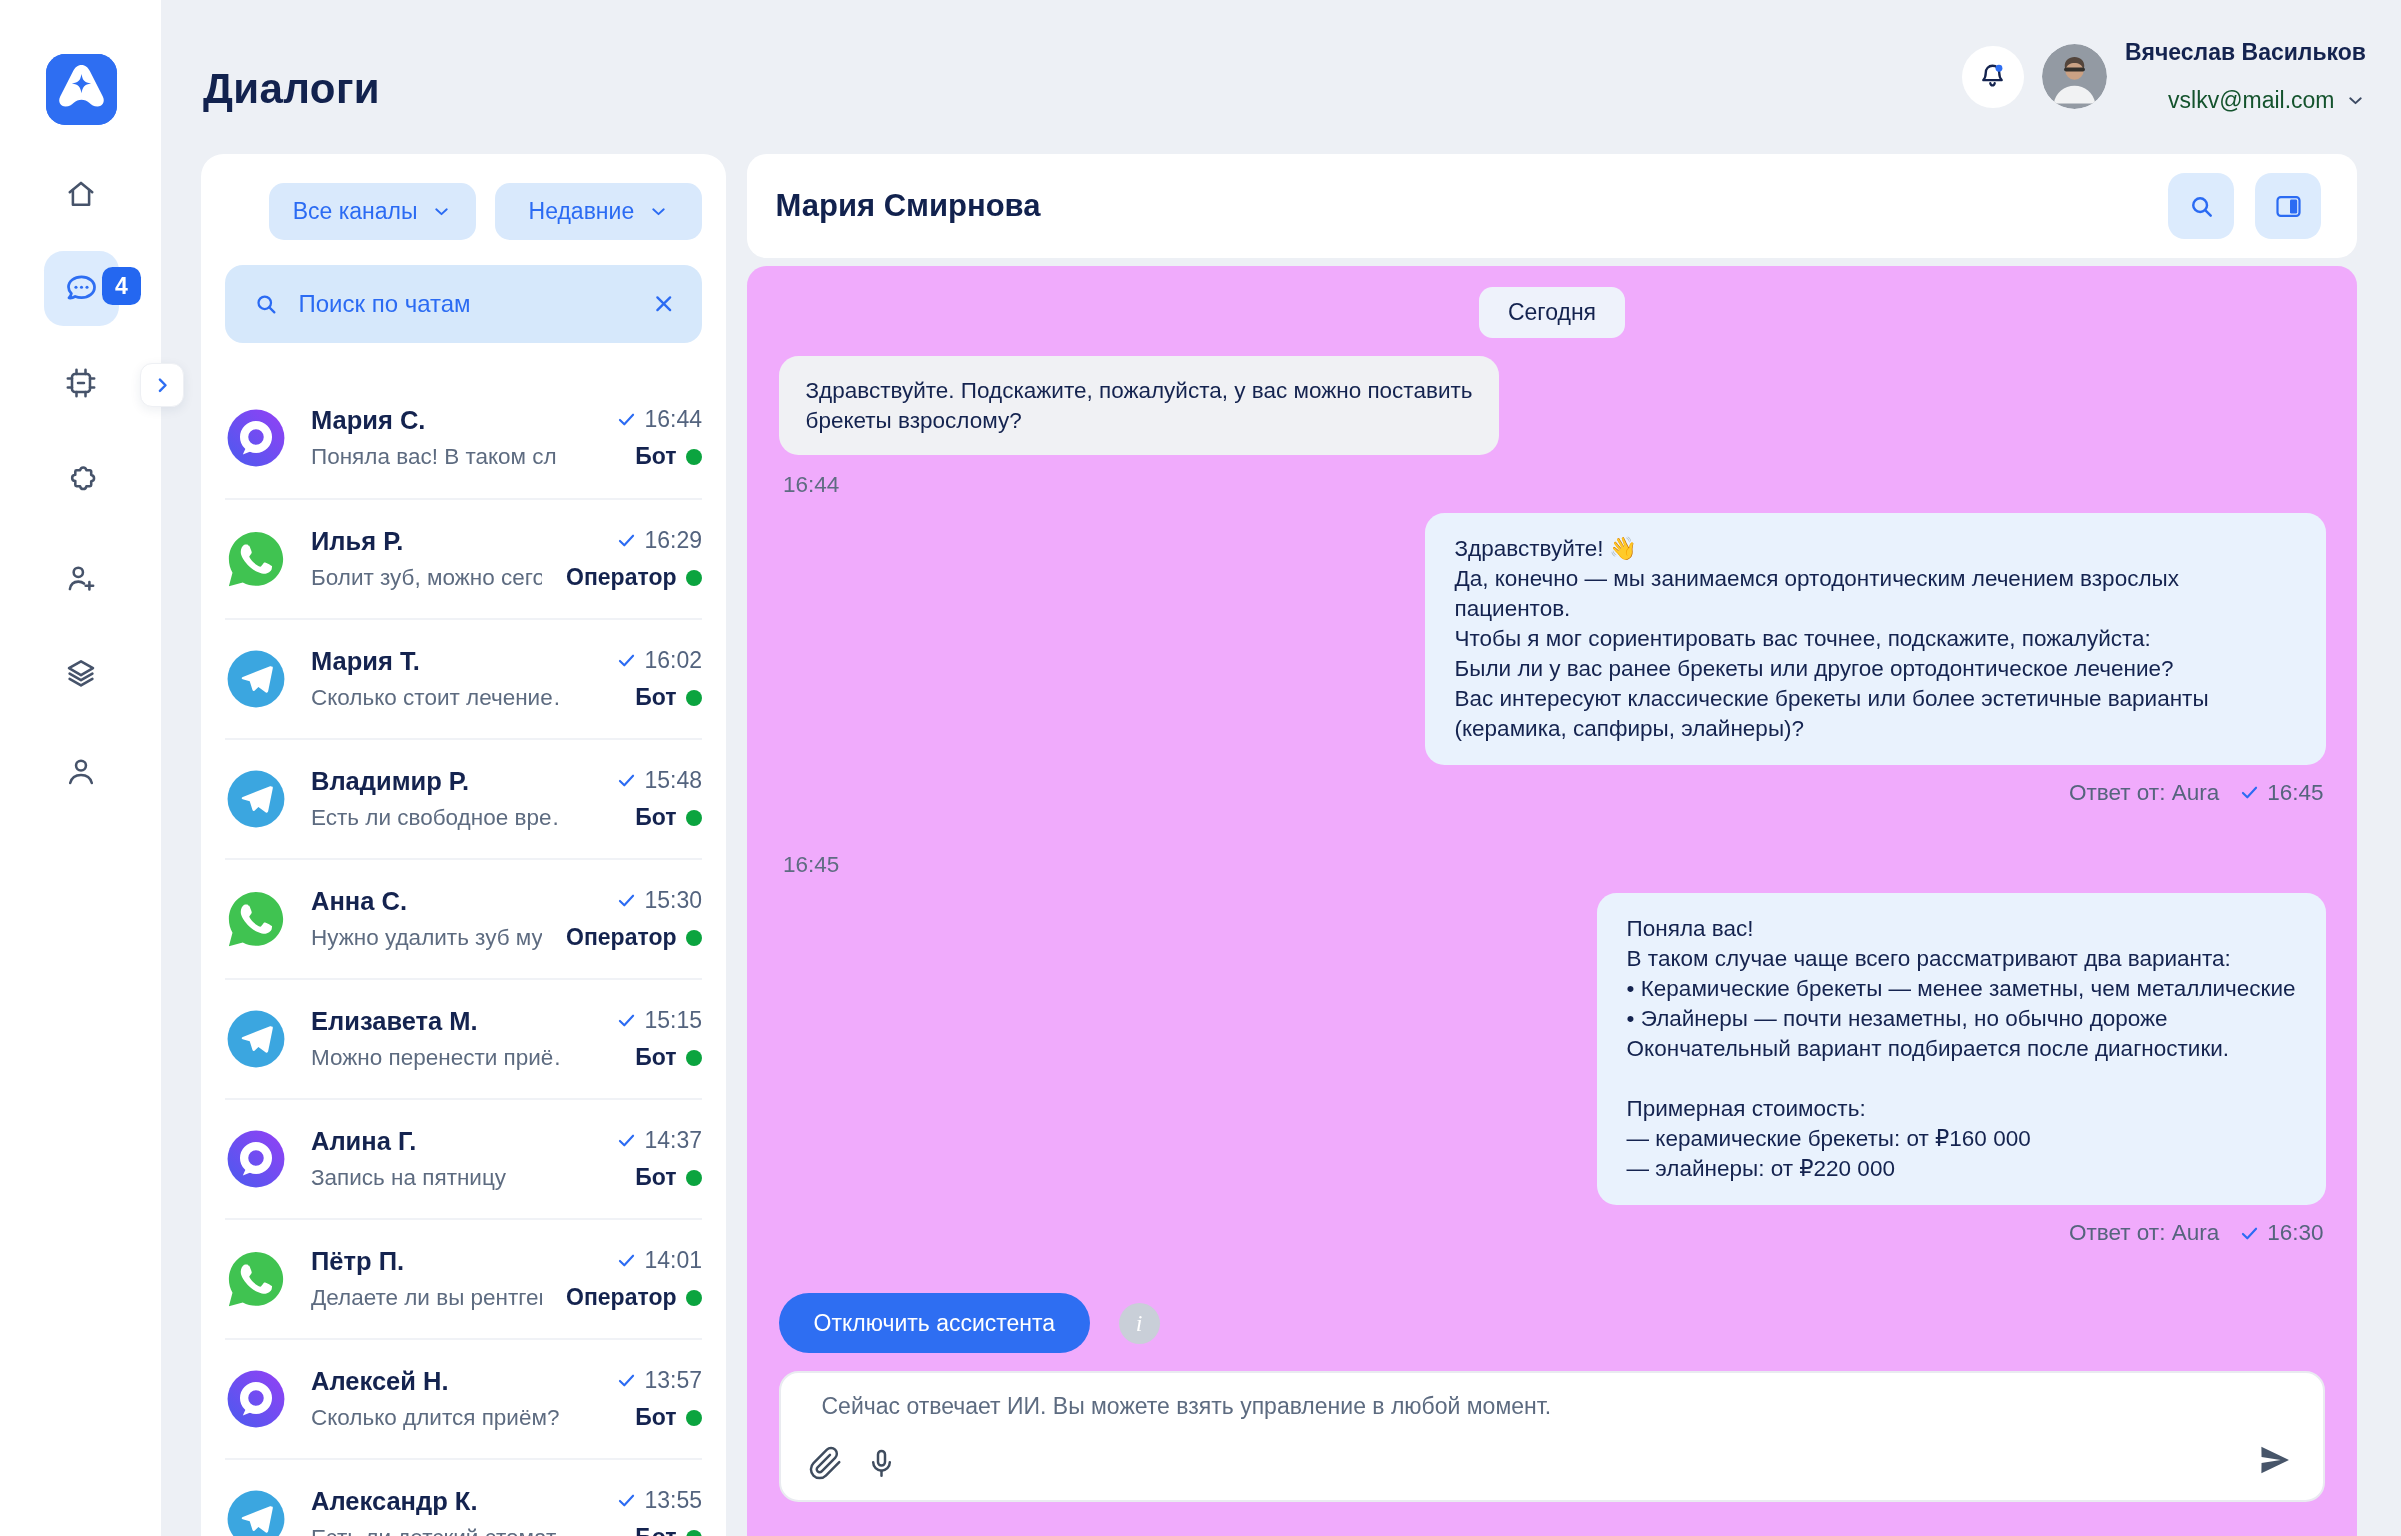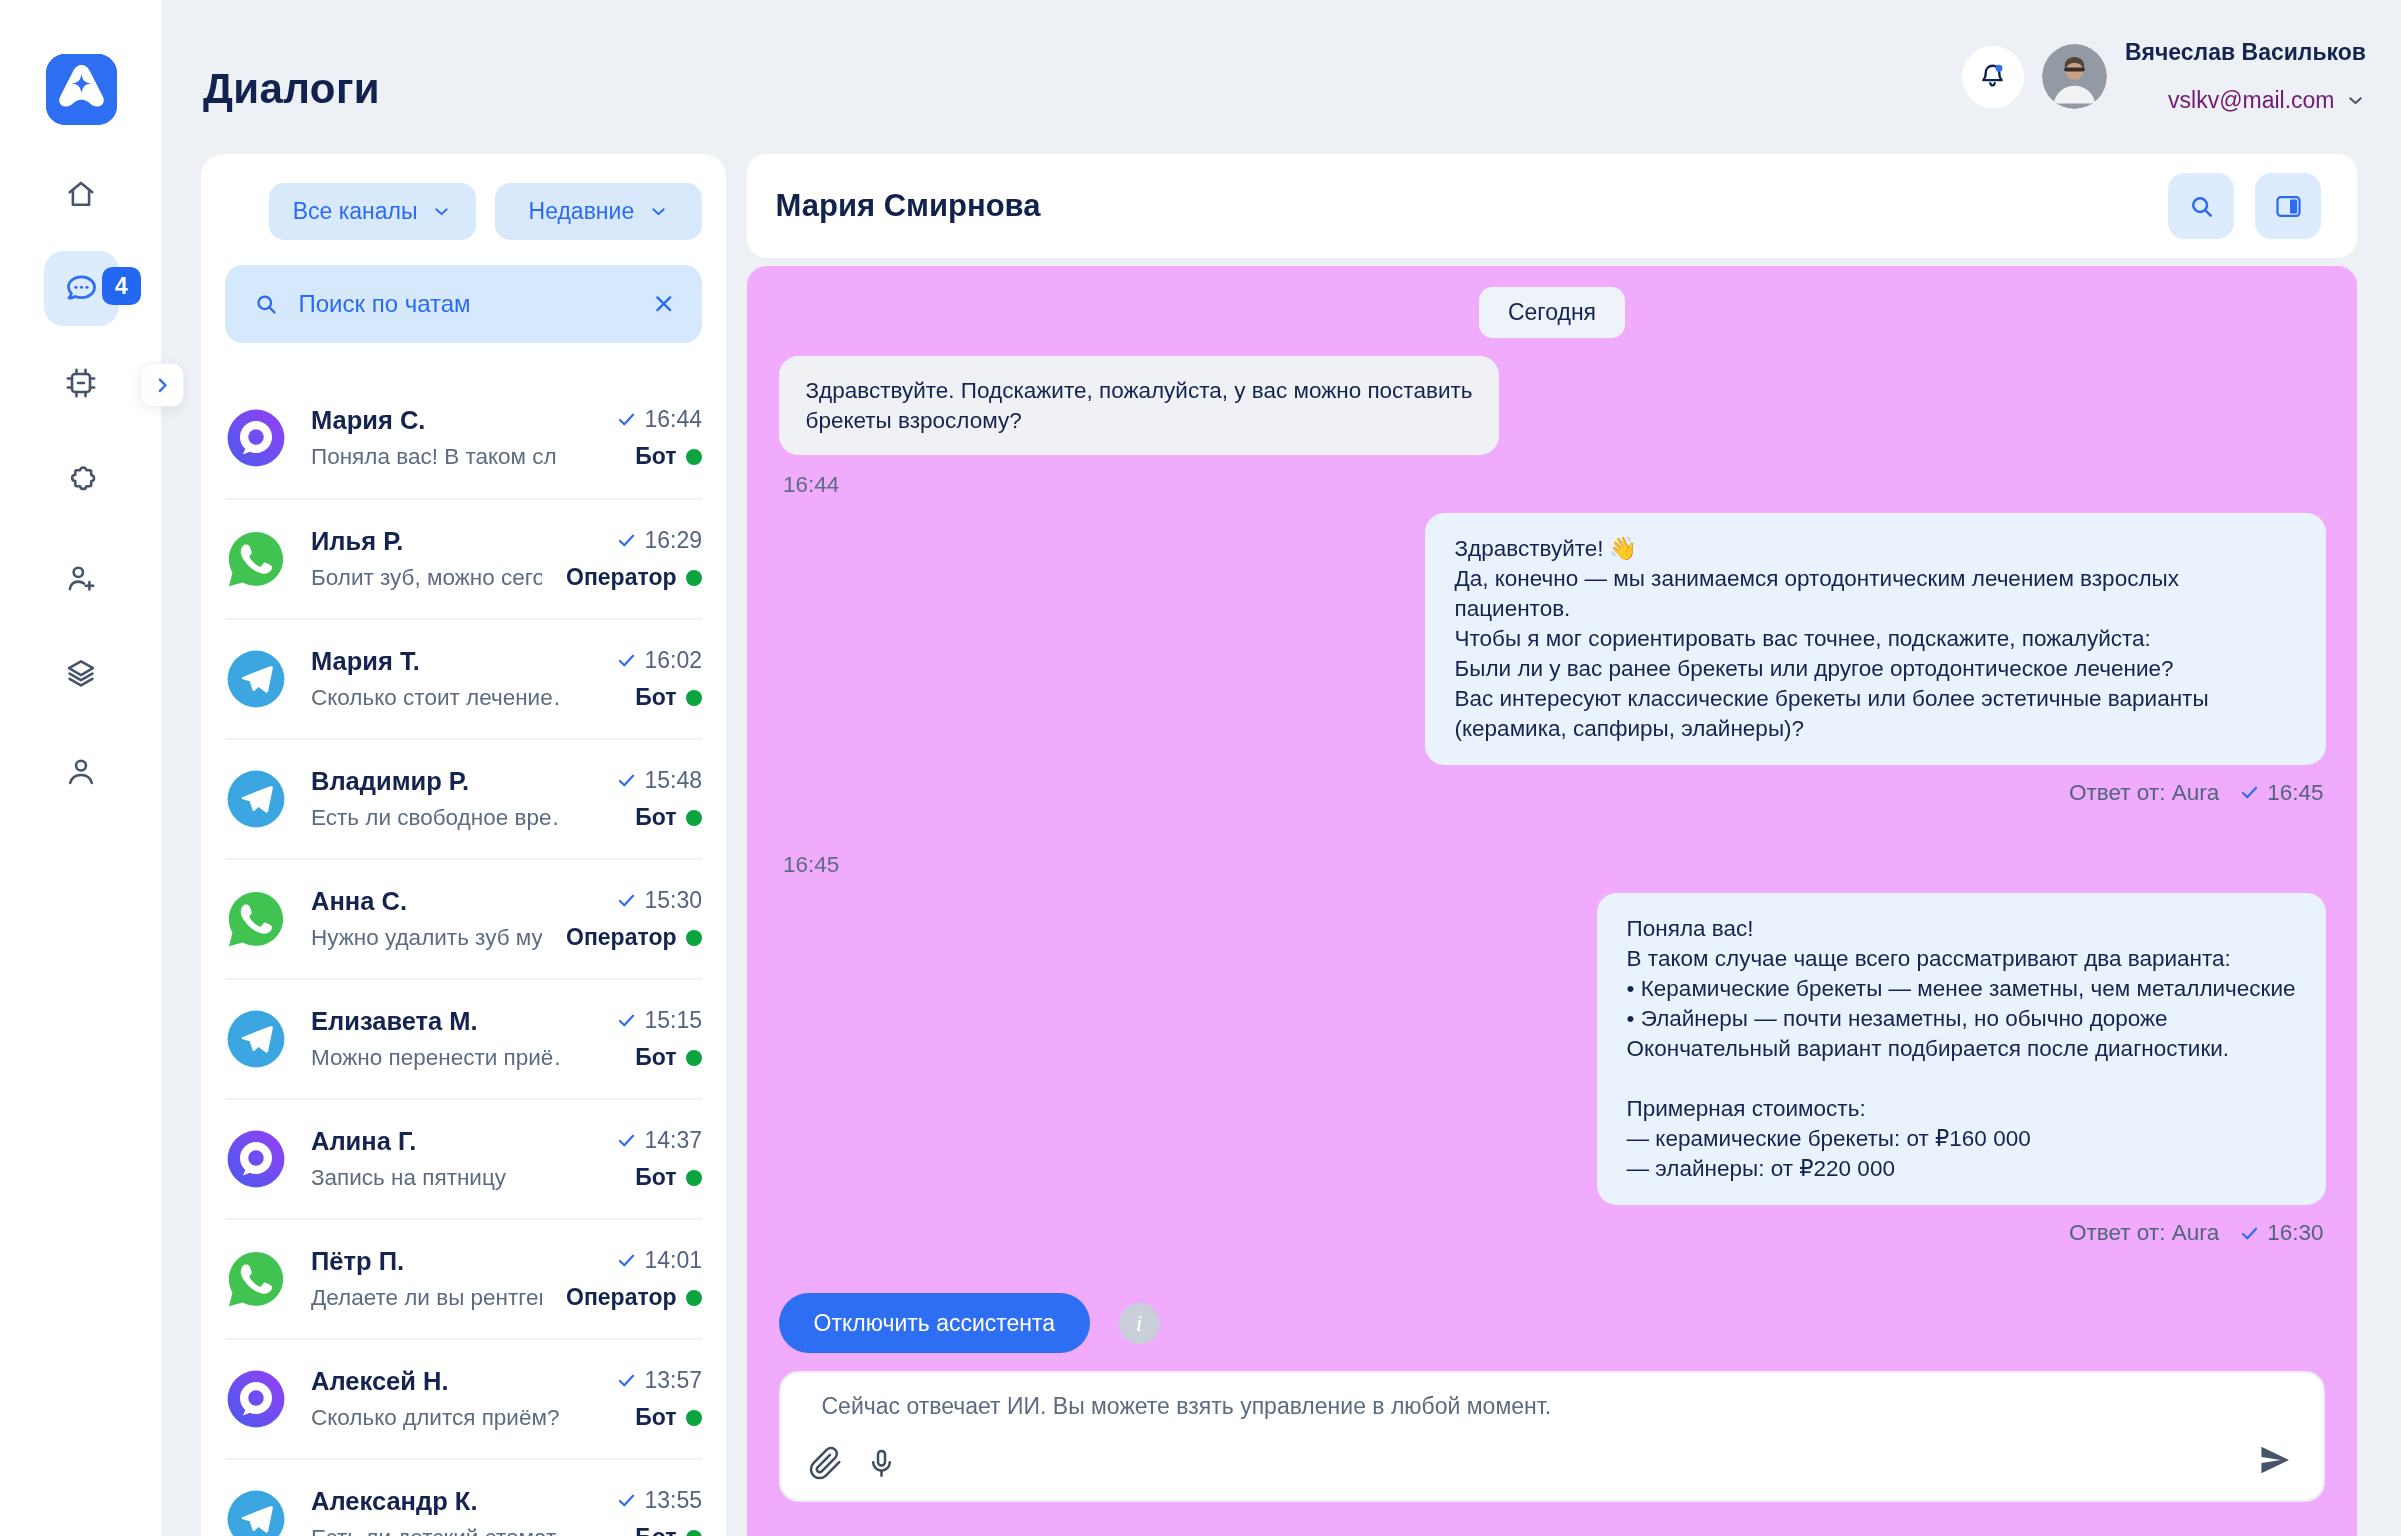--- a/index.html
+++ b/index.html
@@ -63,21 +63,21 @@
     display:flex; align-items:center; justify-content:center;
     color:#14234f; cursor:pointer;
   }
   .bell-btn svg { width:33px; height:33px; }
   .user-avatar {
     width:65px; height:65px; border-radius:50%; overflow:hidden; flex:0 0 auto;
   }
   .user-meta { text-align:right; }
   .user-name { font-size:23px; font-weight:700; color:#14234f; margin-bottom:21px; }
   .user-email-row { display:flex; align-items:center; justify-content:flex-end; gap:10.5px; }
-  .user-email { font-size:23px; color:#701a75; }
+  .user-email { font-size:23px; color:#14532d; }
   .user-caret { color:#3c4a63; }
   .user-caret svg { width:21px; height:21px; }
 
   
   .list-panel {
     position:absolute; left:201px; top:154px; width:525px; height:1383px;
     background:#fff; border-radius:22.5px 22.5px 0 0; overflow:hidden;
     padding:28.5px 24px 0; z-index:1;
   }
   .pill-row { display:flex; gap:19.5px;padding-left:44px; }

